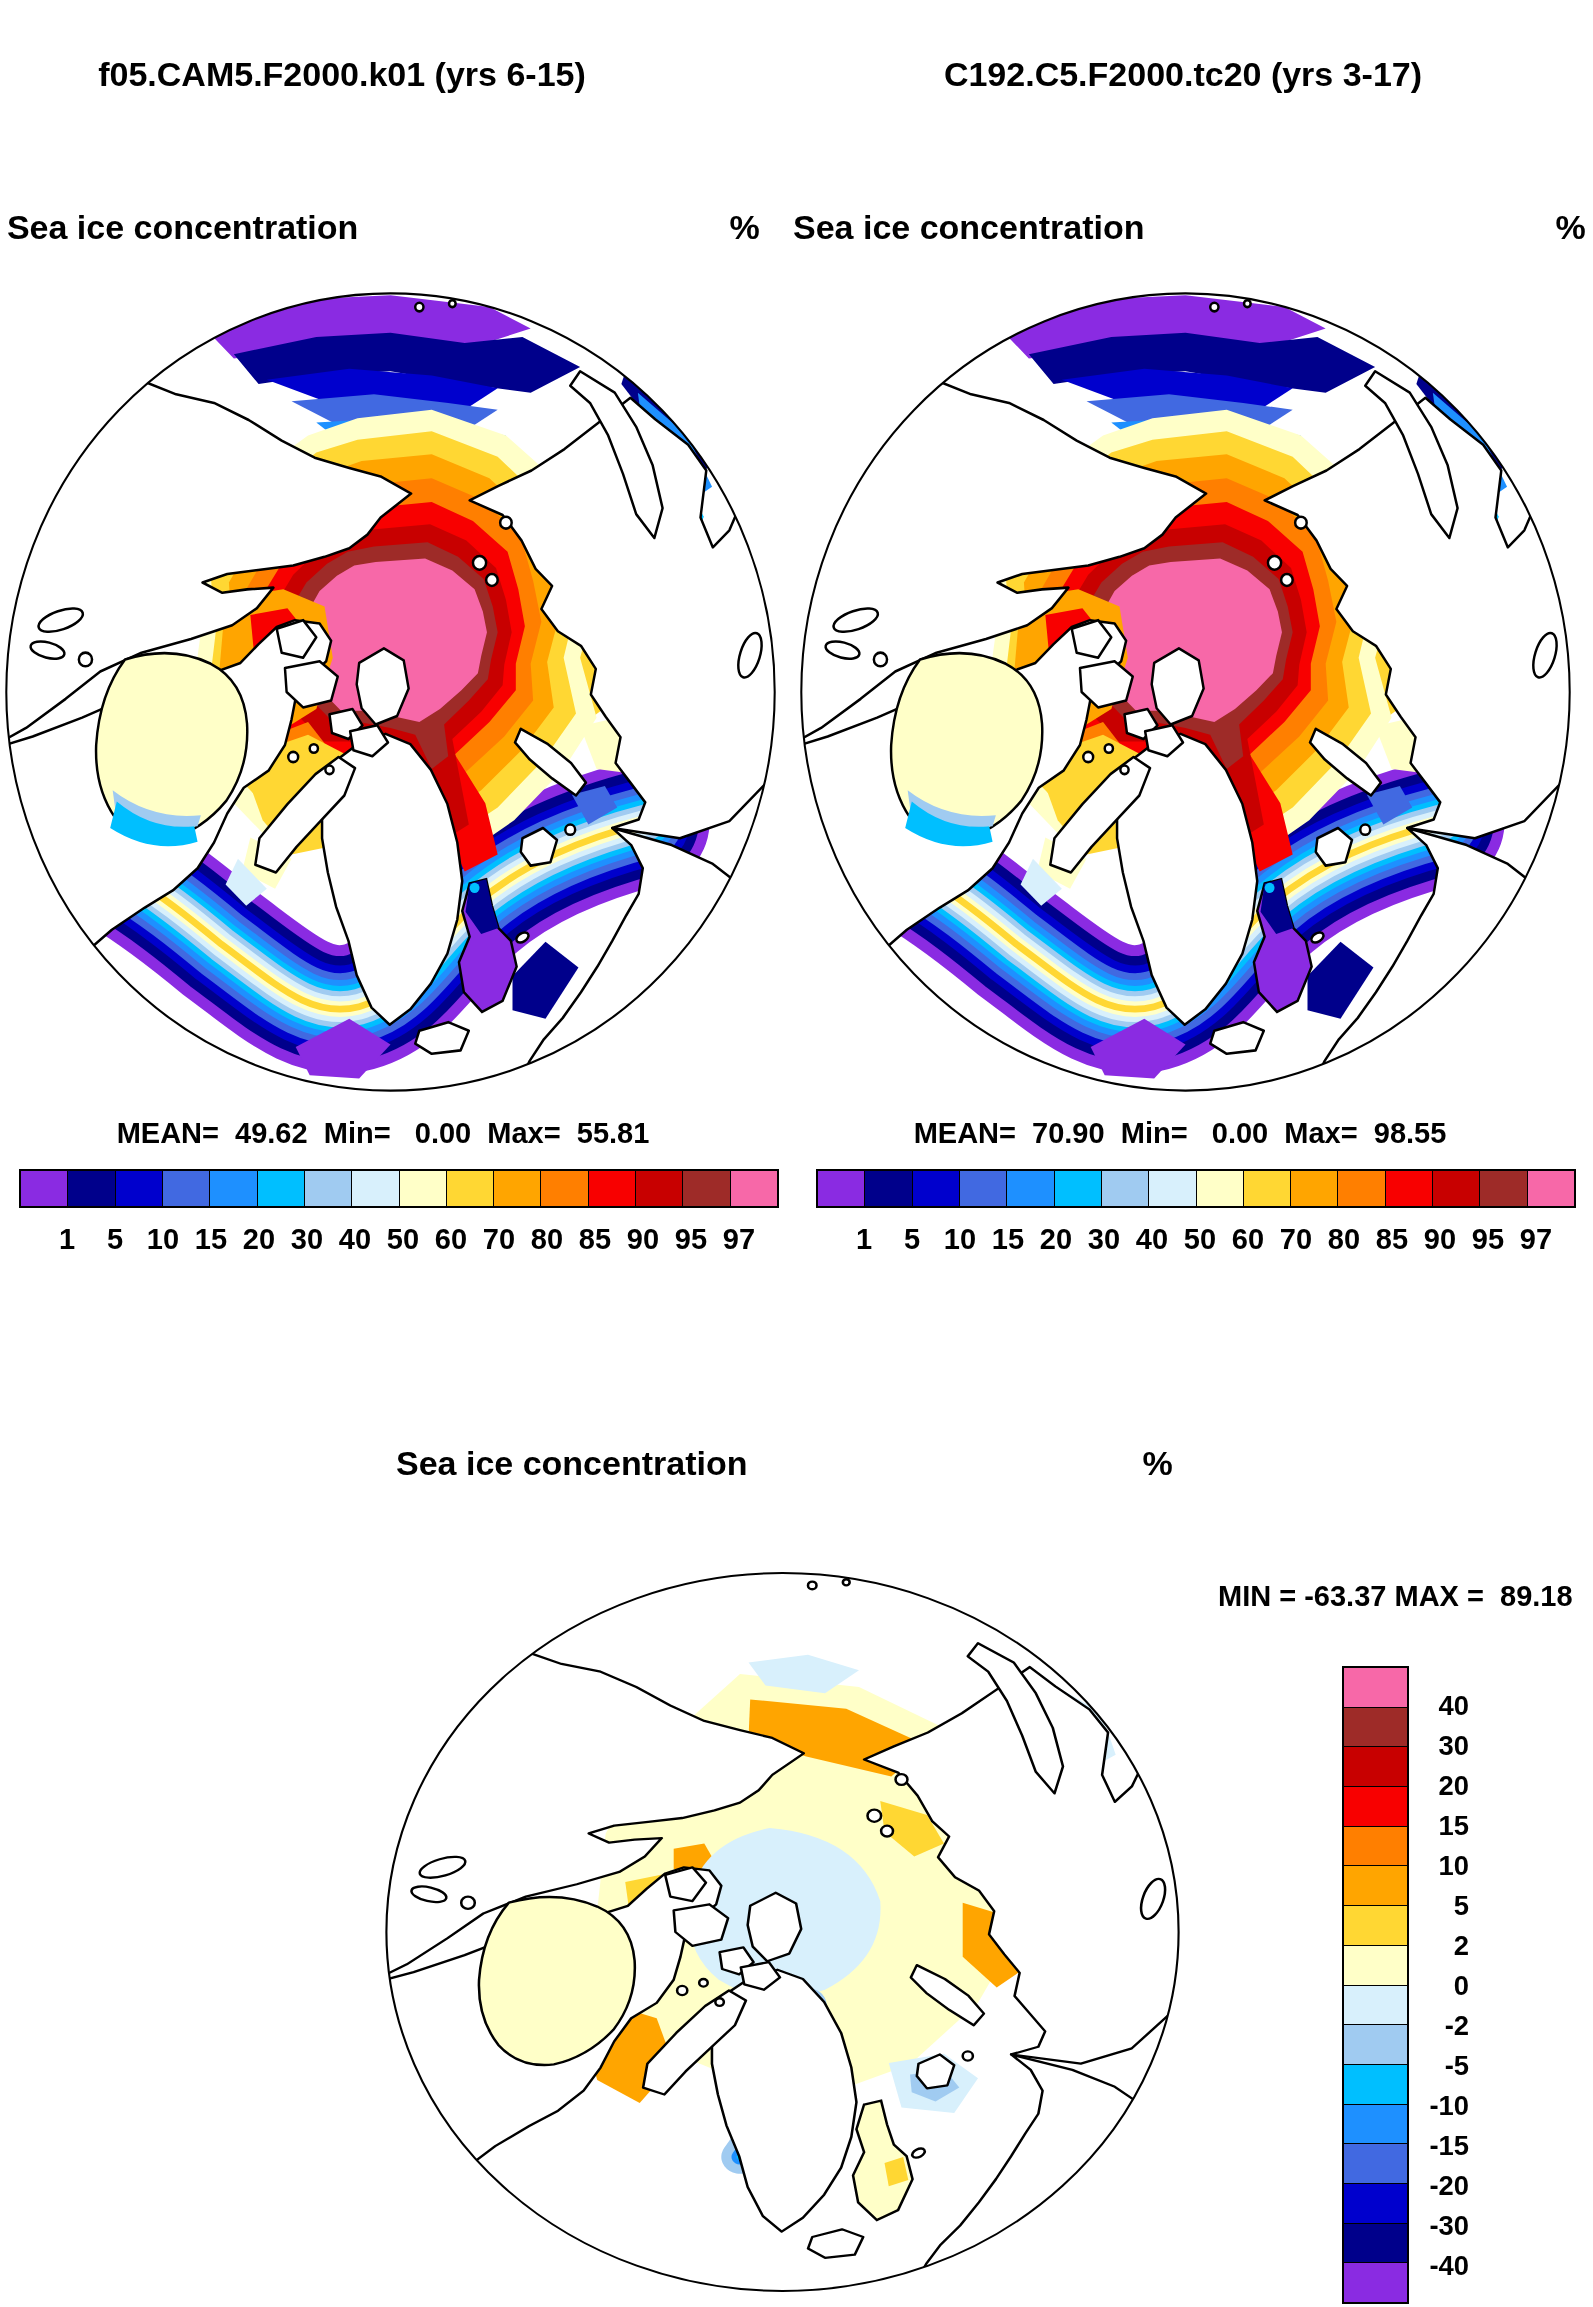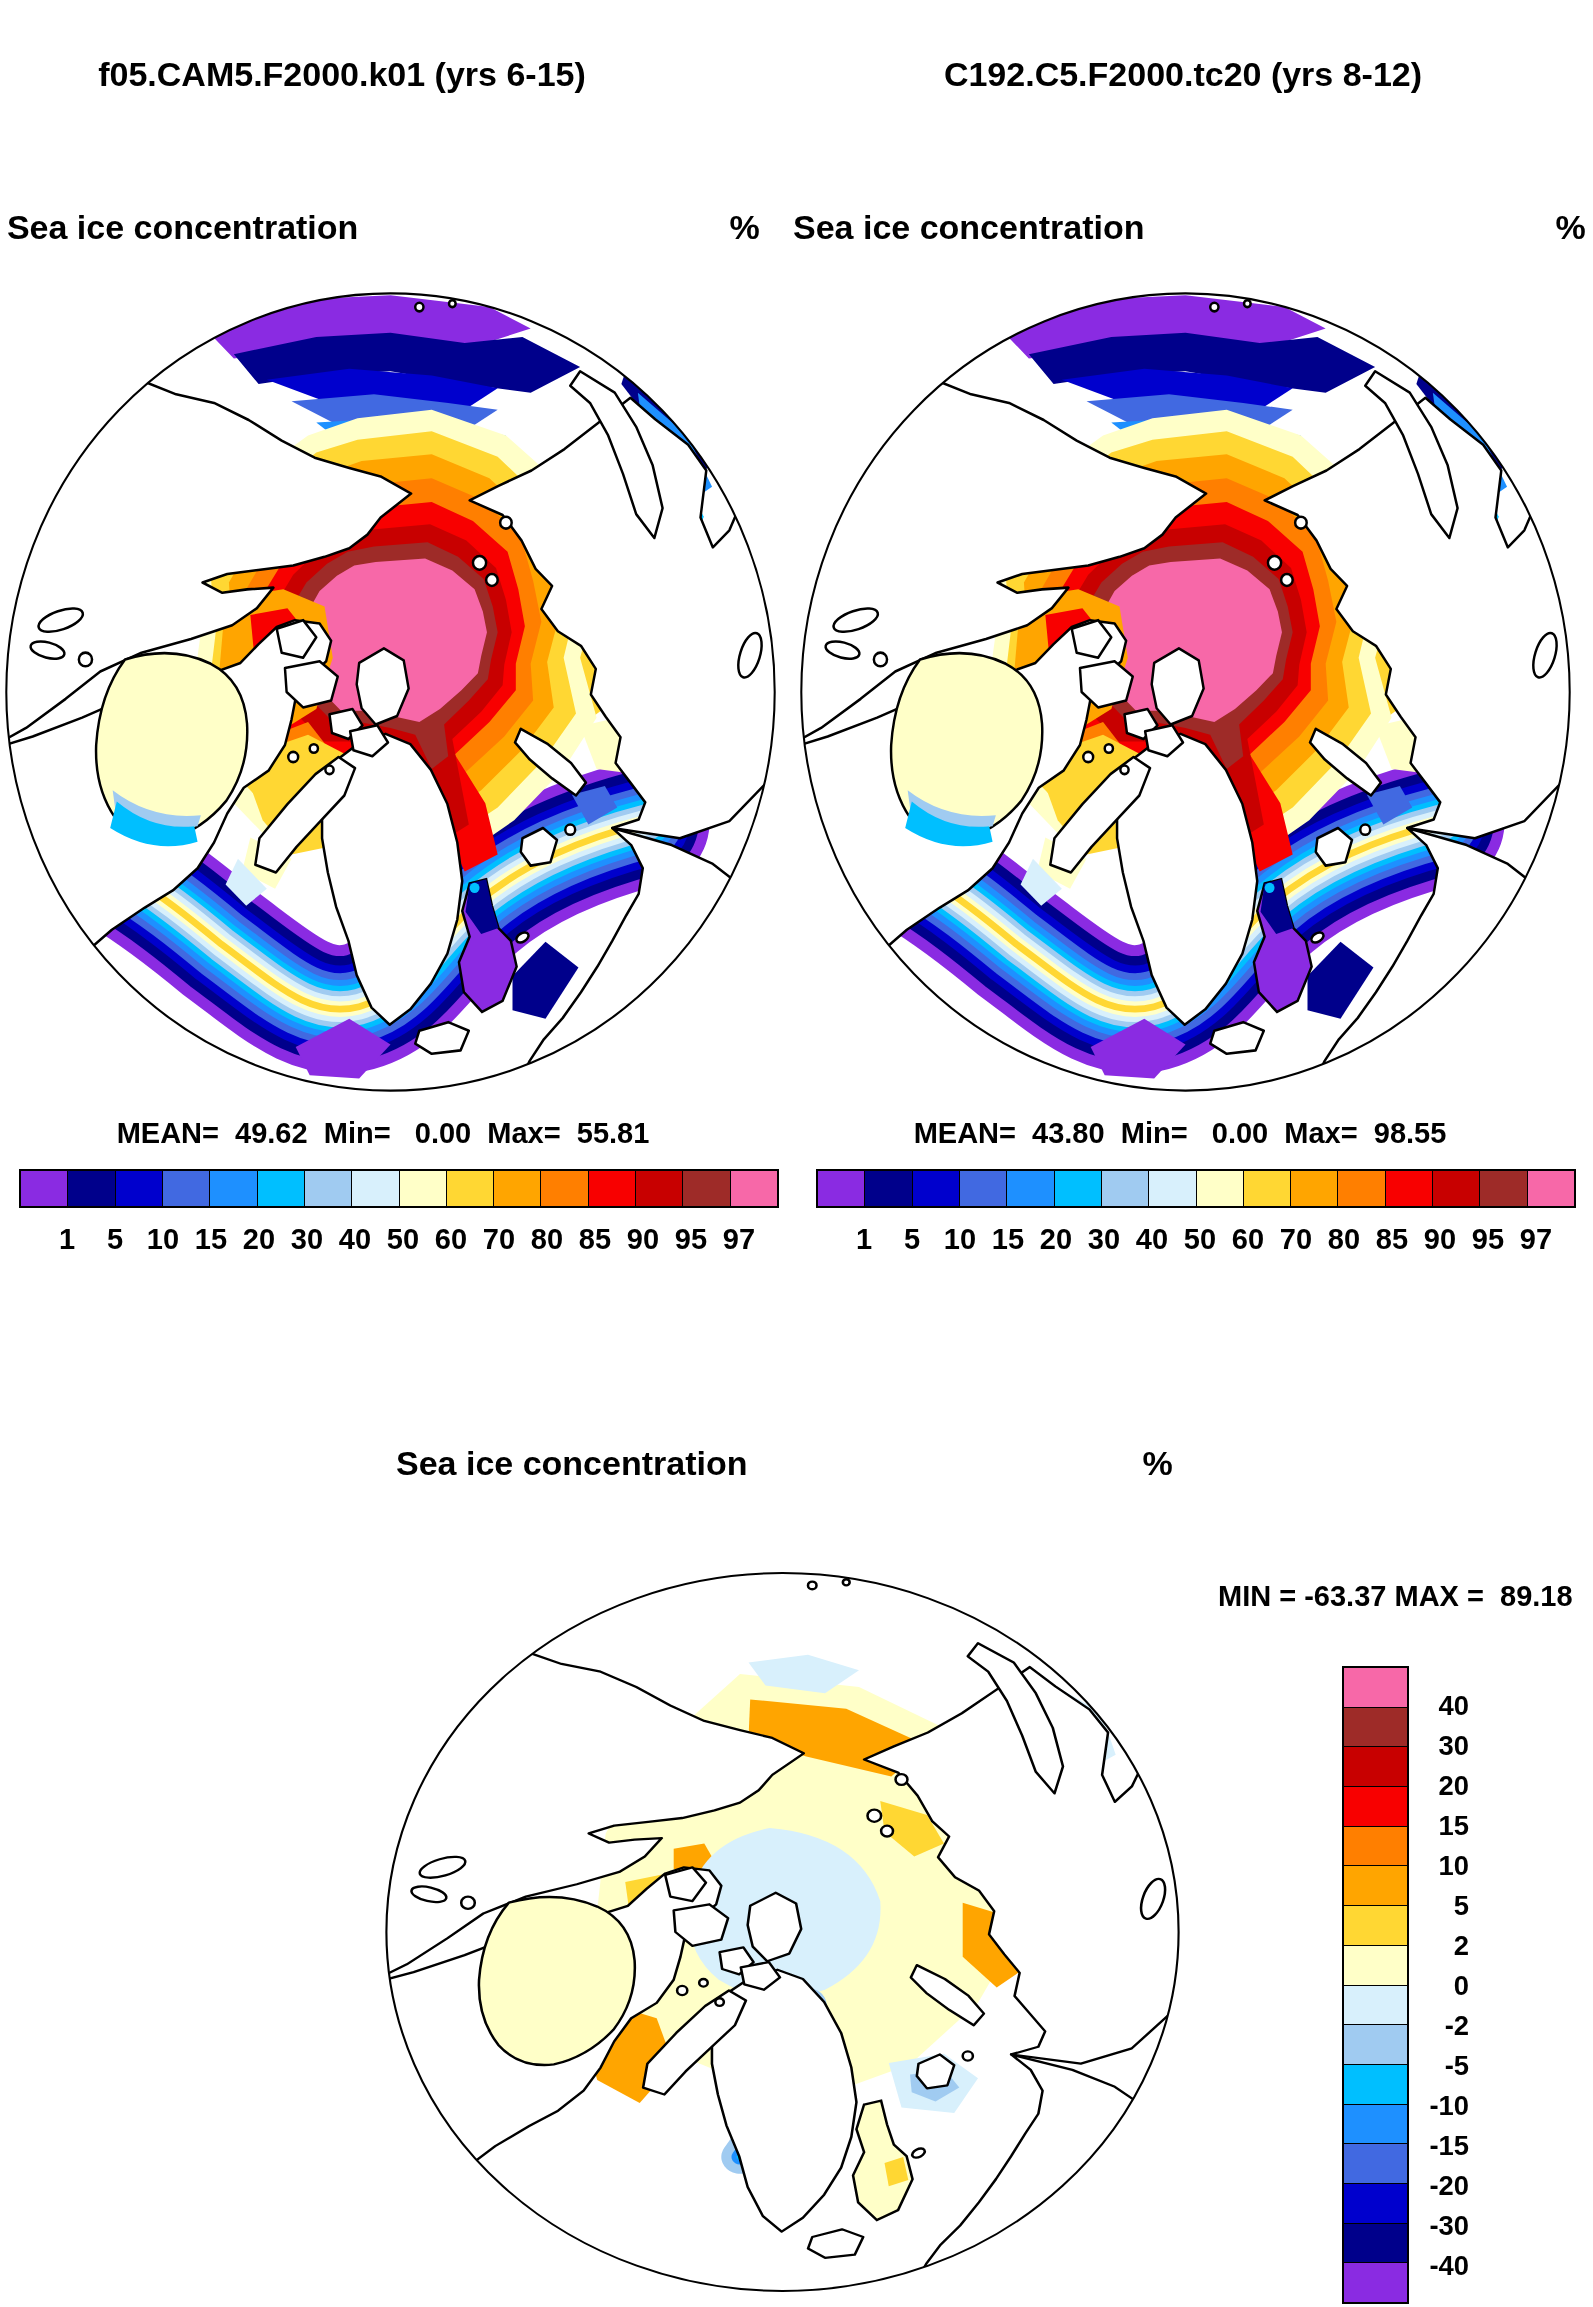--- a/index.html
+++ b/index.html
@@ -172,21 +172,21 @@
 
       <path id="hudsonShape" d="M148,432 Q205,415 252,437 Q292,457 296,507 Q299,557 271,597 Q241,632 201,642 Q161,647 136,617 Q111,582 113,532 Q117,472 148,432 Z"></path>
       <path id="balticShape" d="M566,694 L586,689 L593,720 L601,746 L616,761 L623,791 L606,831 L581,844 L559,821 L553,786 L566,756 L557,726 Z"></path>
       <g id="rim">
         <ellipse cx="470" cy="470" rx="466" ry="466" fill="none" stroke="#000" stroke-width="2.5"></ellipse>
       </g>
     </defs>
   </svg>
 
   <div class="abs sub-left">f05.CAM5.F2000.k01 (yrs 6-15)</div>
-  <div class="abs sub-right">C192.C5.F2000.tc20 (yrs 8-12)</div>
+  <div class="abs sub-right">C192.C5.F2000.tc20 (yrs 3-17)</div>
 
   <div class="abs hdr" style="top:208px;left:6.9px">Sea ice concentration</div>
   <div class="abs hdr ctr" style="top:208px;left:719px;width:51px">%</div>
   <div class="abs hdr" style="top:208px;left:793px">Sea ice concentration</div>
   <div class="abs hdr ctr" style="top:208px;left:1545px;width:51px">%</div>
 
   <svg class="abs" style="left:2.6px;top:290px" width="775" height="804" viewBox="0 0 940 940" preserveAspectRatio="none">
     <g clip-path="url(#mclip)">
       <use href="#ice-conc"></use>
       <use href="#land"></use>
@@ -208,21 +208,21 @@
       <path d="M133,585 Q180,620 240,614 L236,627 Q180,633 136,606 Z" fill="#A0CBF1"></path>
       <path d="M138,598 Q180,632 232,627 L236,645 Q182,661 130,629 Z" fill="#00BFFF"></path>
       <use href="#balticShape" fill="#8A2BE2" stroke="#000" stroke-width="3"></use>
       <path d="M566,694 L586,689 L593,720 L601,746 L580,753 L561,727 Z" fill="#00008B"></path>
       <circle cx="572" cy="699" r="6" fill="#00BFFF"></circle>
     </g>
     <use href="#rim"></use>
   </svg>
 
   <div class="abs stats pre" style="top:1117px;left:23px;width:720px">MEAN=  49.62  Min=   0.00  Max=  55.81</div>
-  <div class="abs stats pre" style="top:1117px;left:820px;width:720px">MEAN=  43.80  Min=   0.00  Max=  98.55</div>
+  <div class="abs stats pre" style="top:1117px;left:820px;width:720px">MEAN=  70.90  Min=   0.00  Max=  98.55</div>
 
   <div class="abs cbar" style="left:19px;top:1169px;width:760px;height:39px">
       <div class="cb-cell" style="background: rgb(138, 43, 226);"></div>
       <div class="cb-cell" style="background: rgb(0, 0, 139);"></div>
       <div class="cb-cell" style="background: rgb(0, 0, 205);"></div>
       <div class="cb-cell" style="background: rgb(65, 105, 225);"></div>
       <div class="cb-cell" style="background: rgb(30, 144, 255);"></div>
       <div class="cb-cell" style="background: rgb(0, 191, 255);"></div>
       <div class="cb-cell" style="background: rgb(160, 203, 241);"></div>
       <div class="cb-cell" style="background: rgb(216, 240, 252);"></div>

